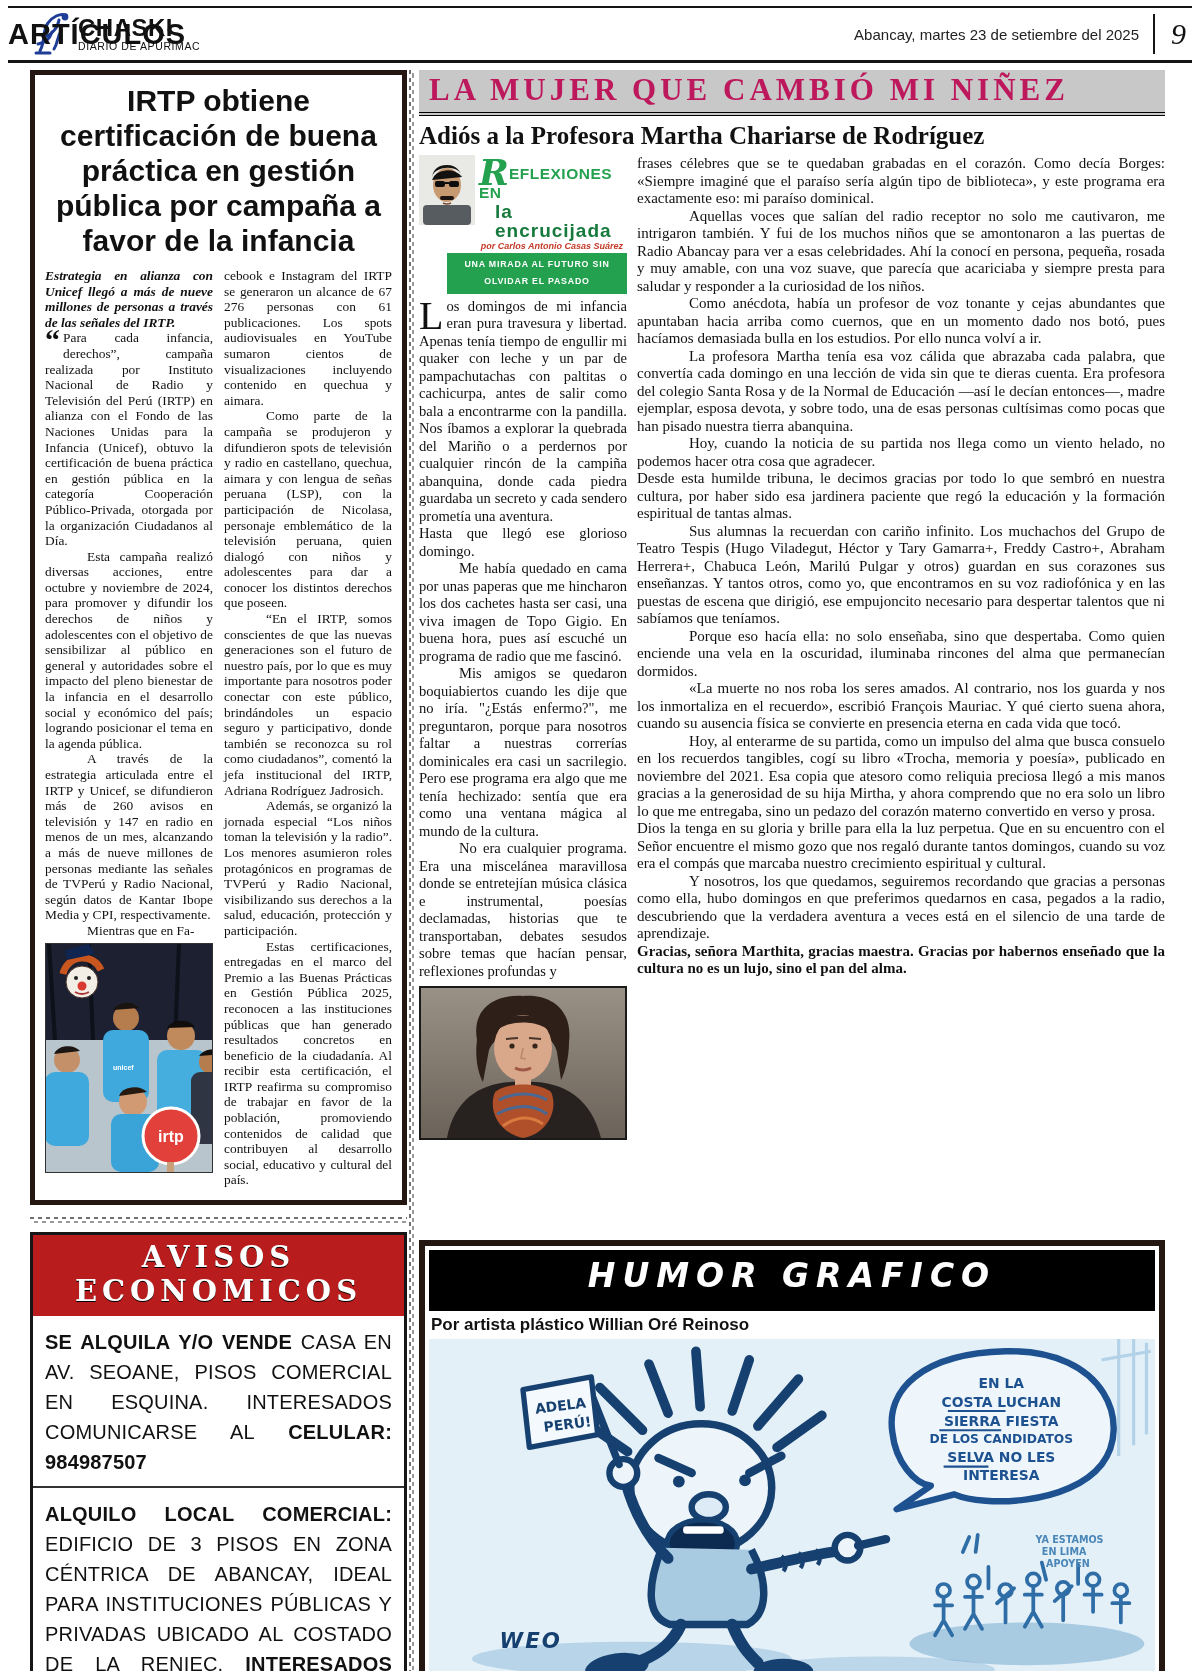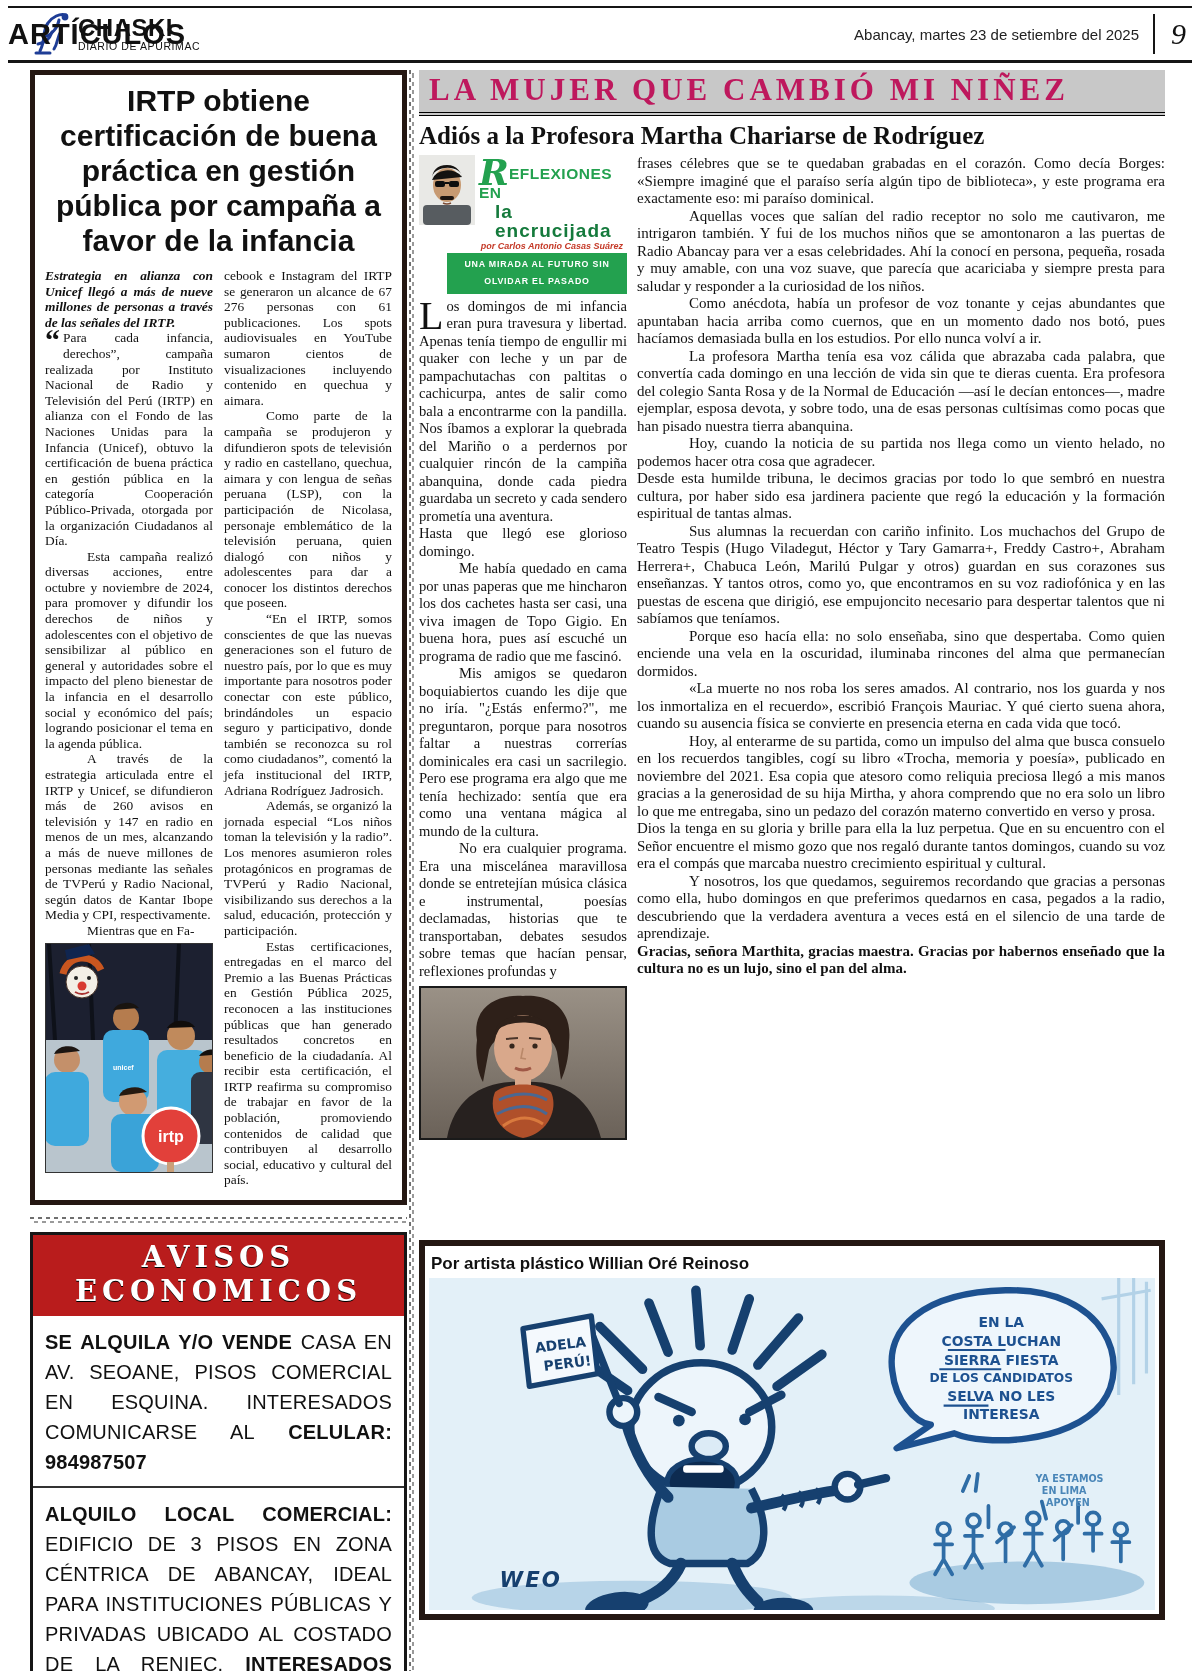--- a/index.html
+++ b/index.html
@@ -276,20 +276,21 @@
             <p class="ind2">«La muerte no nos roba los seres amados. Al contrario, nos los guarda y nos los inmortaliza en el recuerdo», escribió François Mauriac. Y qué cierto suena ahora, cuando su ausencia física se convierte en presencia eterna en cada vida que tocó.</p>
             <p class="ind2">Hoy, al enterarme de su partida, como un impulso del alma que busca consuelo en los recuerdos tangibles, cogí su libro «Trocha, memoria y poesía», publicado en noviembre del 2021. Esa copia que atesoro como reliquia preciosa llegó a mis manos gracias a la generosidad de su hija Mirtha, y ahora comprendo que no era solo un libro lo que me entregaba, sino un pedazo del corazón materno convertido en verso y prosa.</p>
             <p>Dios la tenga en su gloria y brille para ella la luz perpetua. Que en su encuentro con el Señor encuentre el mismo gozo que nos regaló durante tantos domingos, cuando su voz era el compás que marcaba nuestro crecimiento espiritual y cultural.</p>
             <p class="ind2">Y nosotros, los que quedamos, seguiremos recordando que gracias a personas como ella, hubo domingos en que preferimos quedarnos en casa, pegados a la radio, descubriendo que la verdadera aventura a veces está en el silencio de una tarde de aprendizaje.</p>
             <p class="bold-p">Gracias, señora Marthita, gracias maestra. Gracias por habernos enseñado que la cultura no es un lujo, sino el pan del alma.</p>
           </div>
         </div>
       </article>
 
       <section class="humor">
+        <div class="humor-title">HUMOR GRAFICO</div>
         <div class="humor-byline">Por artista plástico Willian Oré Reinoso</div>
         <div class="cartoon">
           <svg width="100%" height="332" viewBox="0 0 680 332" preserveAspectRatio="xMidYMid slice">
             <rect width="680" height="332" fill="#e3f0f8"></rect>
 
             <g stroke="#a8cbe4" stroke-width="3" opacity=".8" fill="none">
               <path d="M646 10 L646 120 M660 6 L660 110 M672 14 L672 100"></path>
               <path d="M630 30 L676 22"></path>
             </g>
 

